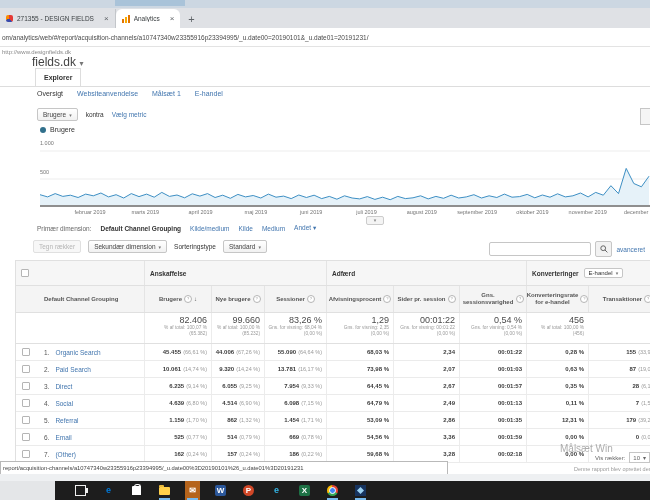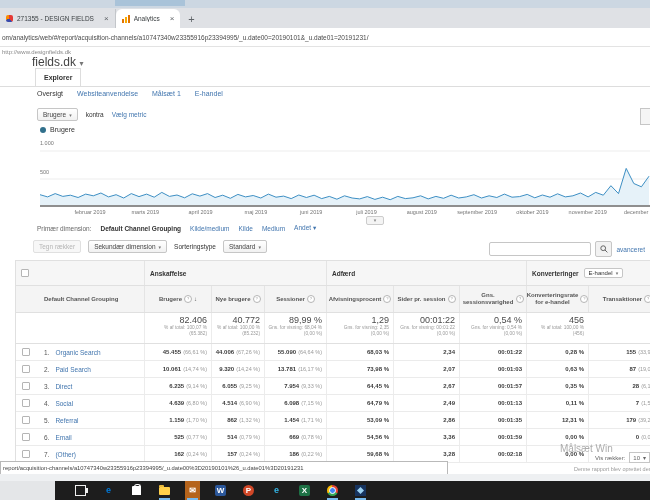--- a/index.html
+++ b/index.html
@@ -281,26 +281,26 @@
         </div>
     </div>
     <div id="totals-row" class="tgrid">
       <div class="spacer"></div>
         <div class="tcell">
           <span class="tv">82.406</span>
           <span class="ts">% af total: 100,07 %</span>
           <span class="ts">(65.382)</span>
         </div>
         <div class="tcell">
-          <span class="tv">40.772</span>
+          <span class="tv">99.660</span>
           <span class="ts">% af total: 100,00 %</span>
           <span class="ts">(85.232)</span>
         </div>
         <div class="tcell">
-          <span class="tv">89,99 %</span>
+          <span class="tv">83,26 %</span>
           <span class="ts">Gns. for visning: 68,04 %</span>
           <span class="ts">(0,00 %)</span>
         </div>
         <div class="tcell">
           <span class="tv">1,29</span>
           <span class="ts">Gns. for visning: 2,35</span>
           <span class="ts">(0,00 %)</span>
         </div>
         <div class="tcell">
           <span class="tv">00:01:22</span>

